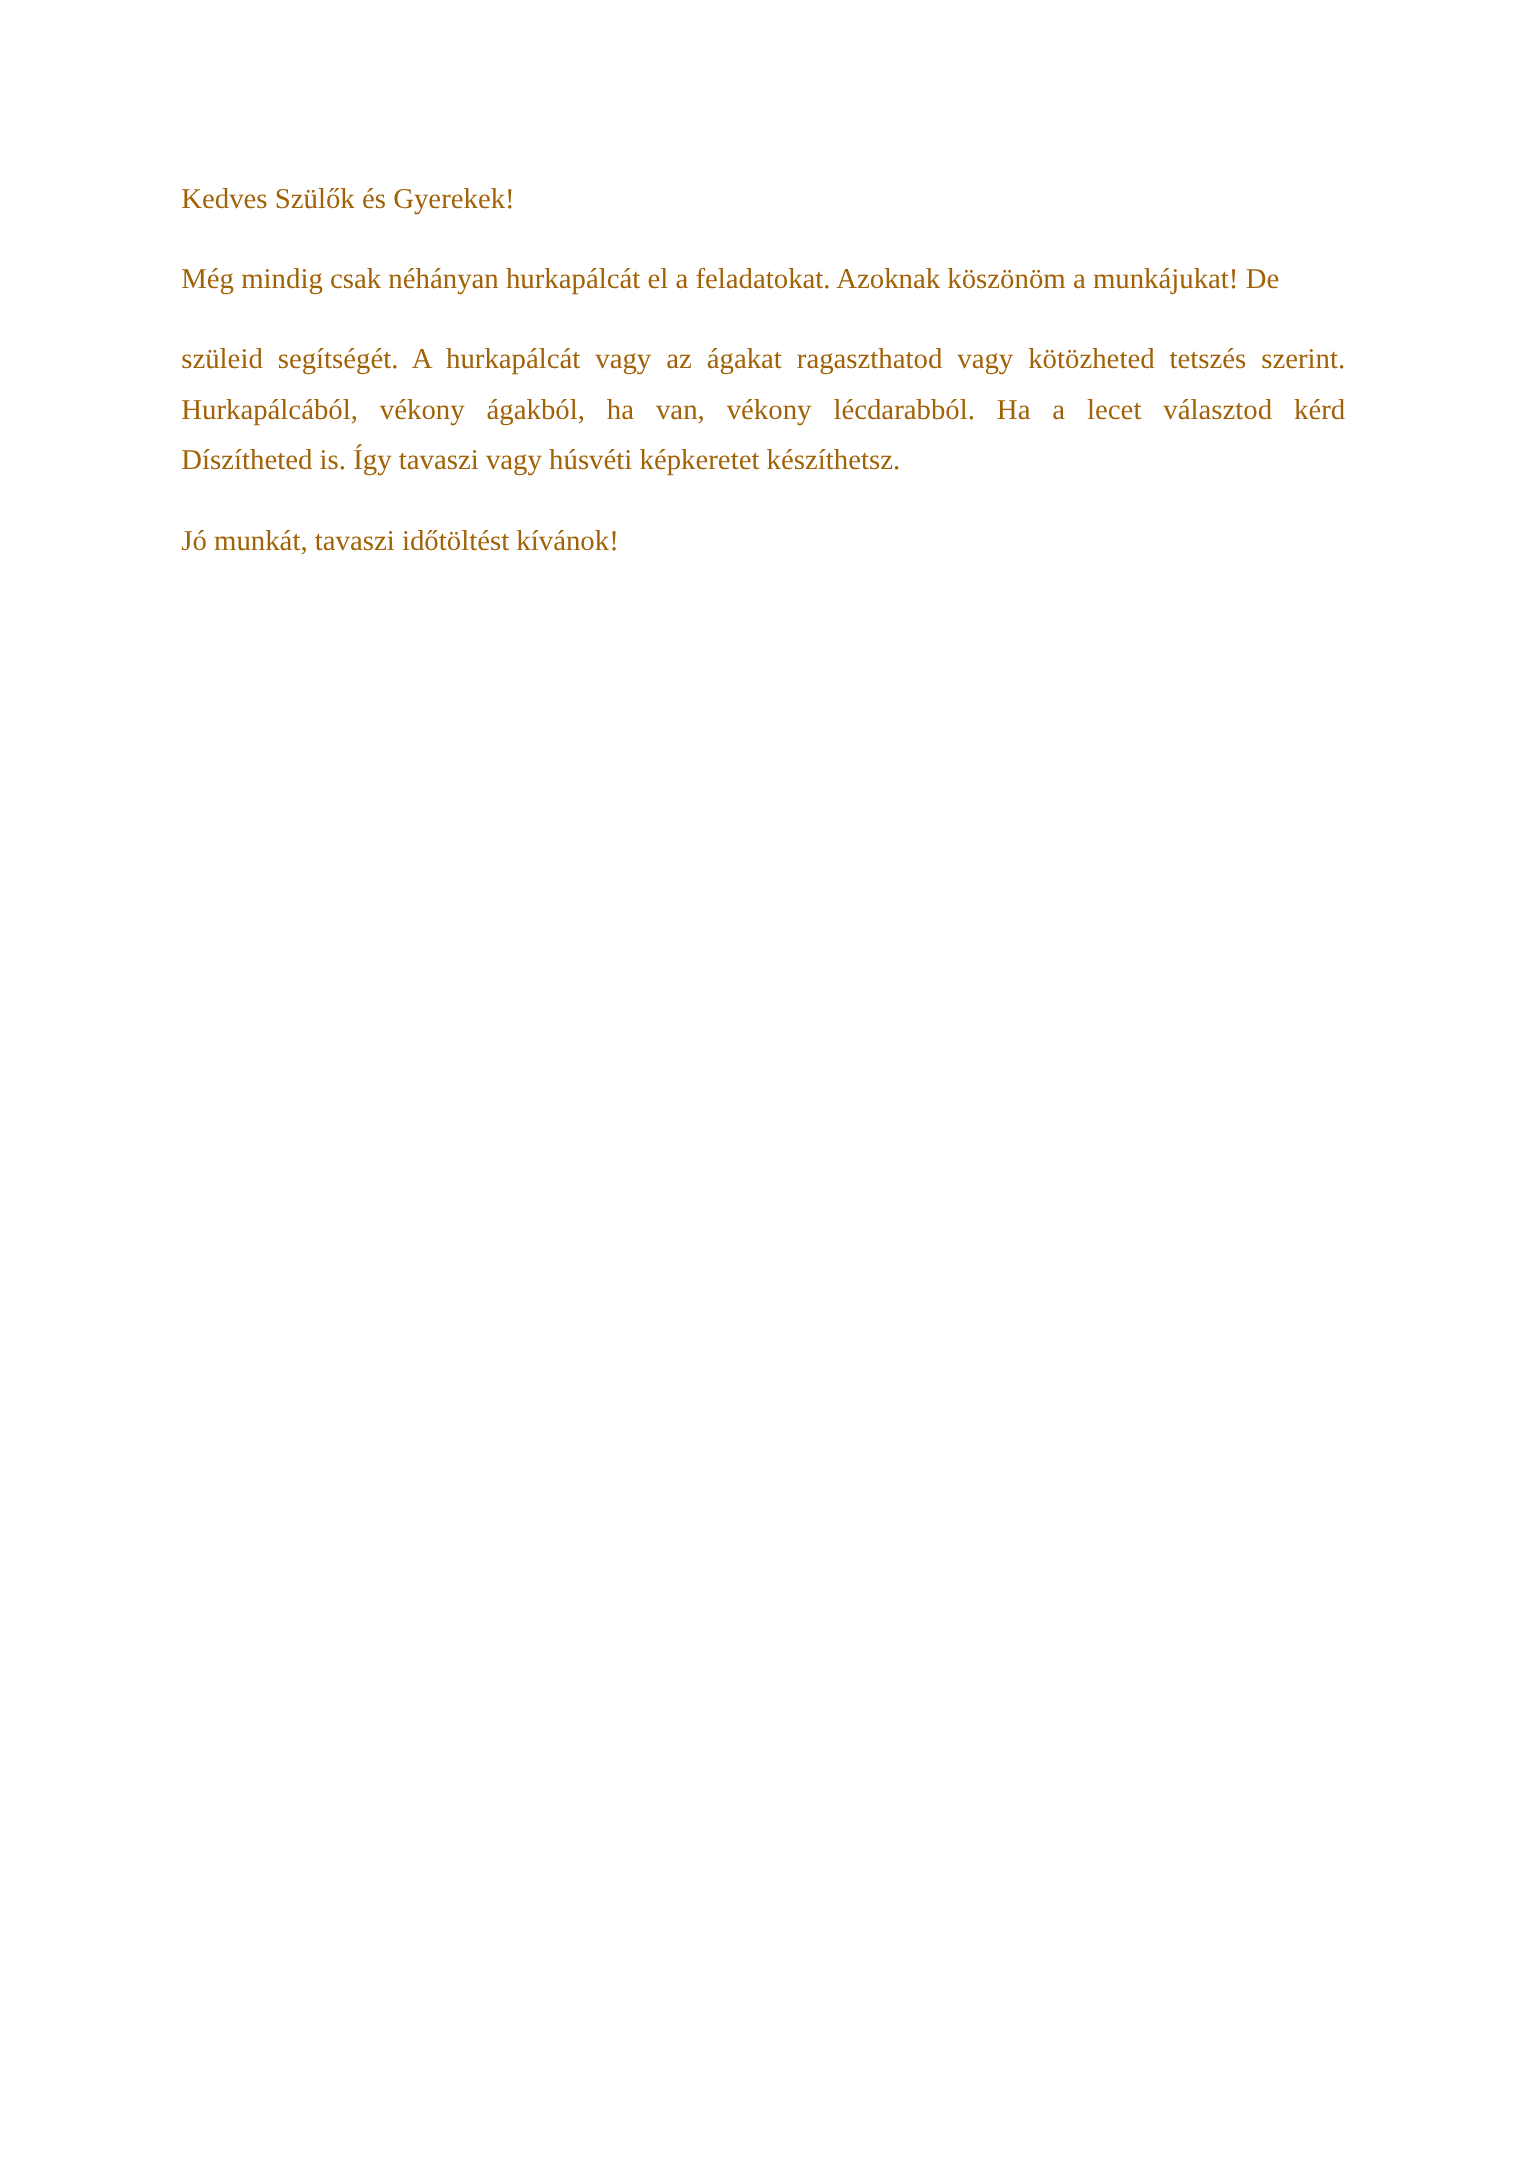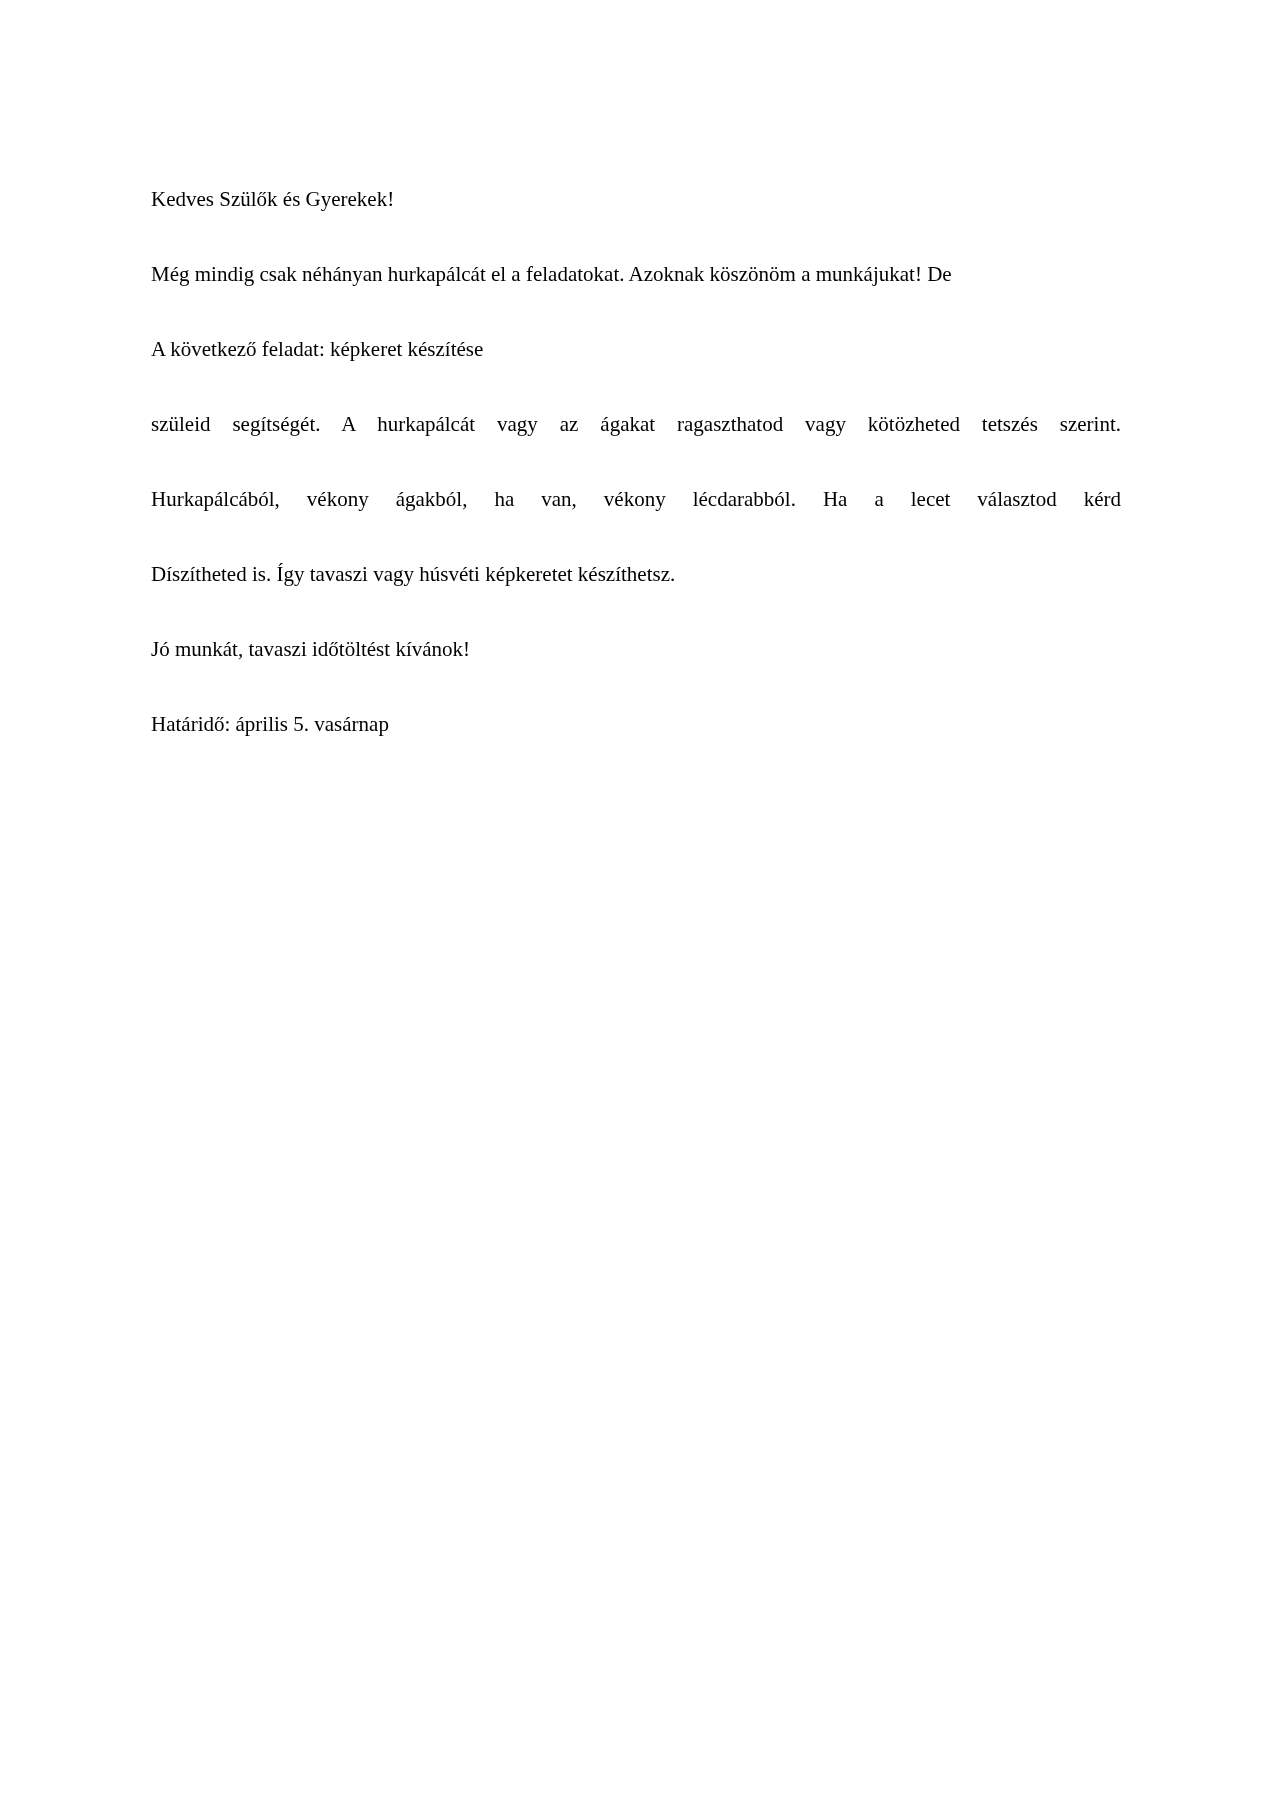--- a/index.html
+++ b/index.html
@@ -18,50 +18,43 @@
   .page-content {
     position: absolute;
     left: 151px;
     top: 145px;
     width: 970px;
   }
   .paragraph {
     margin: 0 0 25px 0;
   }
   .line {
-    font-size: 21px;
+    font-size: 24px;
     line-height: 42px;
     white-space: normal;
     text-align: left;
-    color: #000000;
-    margin-top: 33px;
+    color: #a16207;
   }
   
   .line.fill {
     text-align: justify;
     text-align-last: justify;
   }
 </style>
 </head>
 <body>
 
 <div class="page-content">
     <div class="paragraph">
       <div class="line">Kedves Szülők és Gyerekek!</div>
     </div>
     <div class="paragraph">
       <div class="line">Még mindig csak néhányan hurkapálcát el a feladatokat. Azoknak köszönöm a munkájukat! De</div>
     </div>
     <div class="paragraph">
-      <div class="line">A következő feladat: képkeret készítése</div>
-    </div>
-    <div class="paragraph">
       <div class="line fill">szüleid segítségét. A hurkapálcát vagy az ágakat ragaszthatod vagy kötözheted tetszés szerint.</div>
       <div class="line fill">Hurkapálcából, vékony ágakból, ha van, vékony lécdarabból. Ha a lecet választod kérd</div>
       <div class="line">Díszítheted is. Így tavaszi vagy húsvéti képkeretet készíthetsz.</div>
     </div>
     <div class="paragraph">
       <div class="line">Jó munkát, tavaszi időtöltést kívánok!</div>
     </div>
-    <div class="paragraph">
-      <div class="line">Határidő: április 5. vasárnap</div>
-    </div>
   </div>
 
 </body></html>

